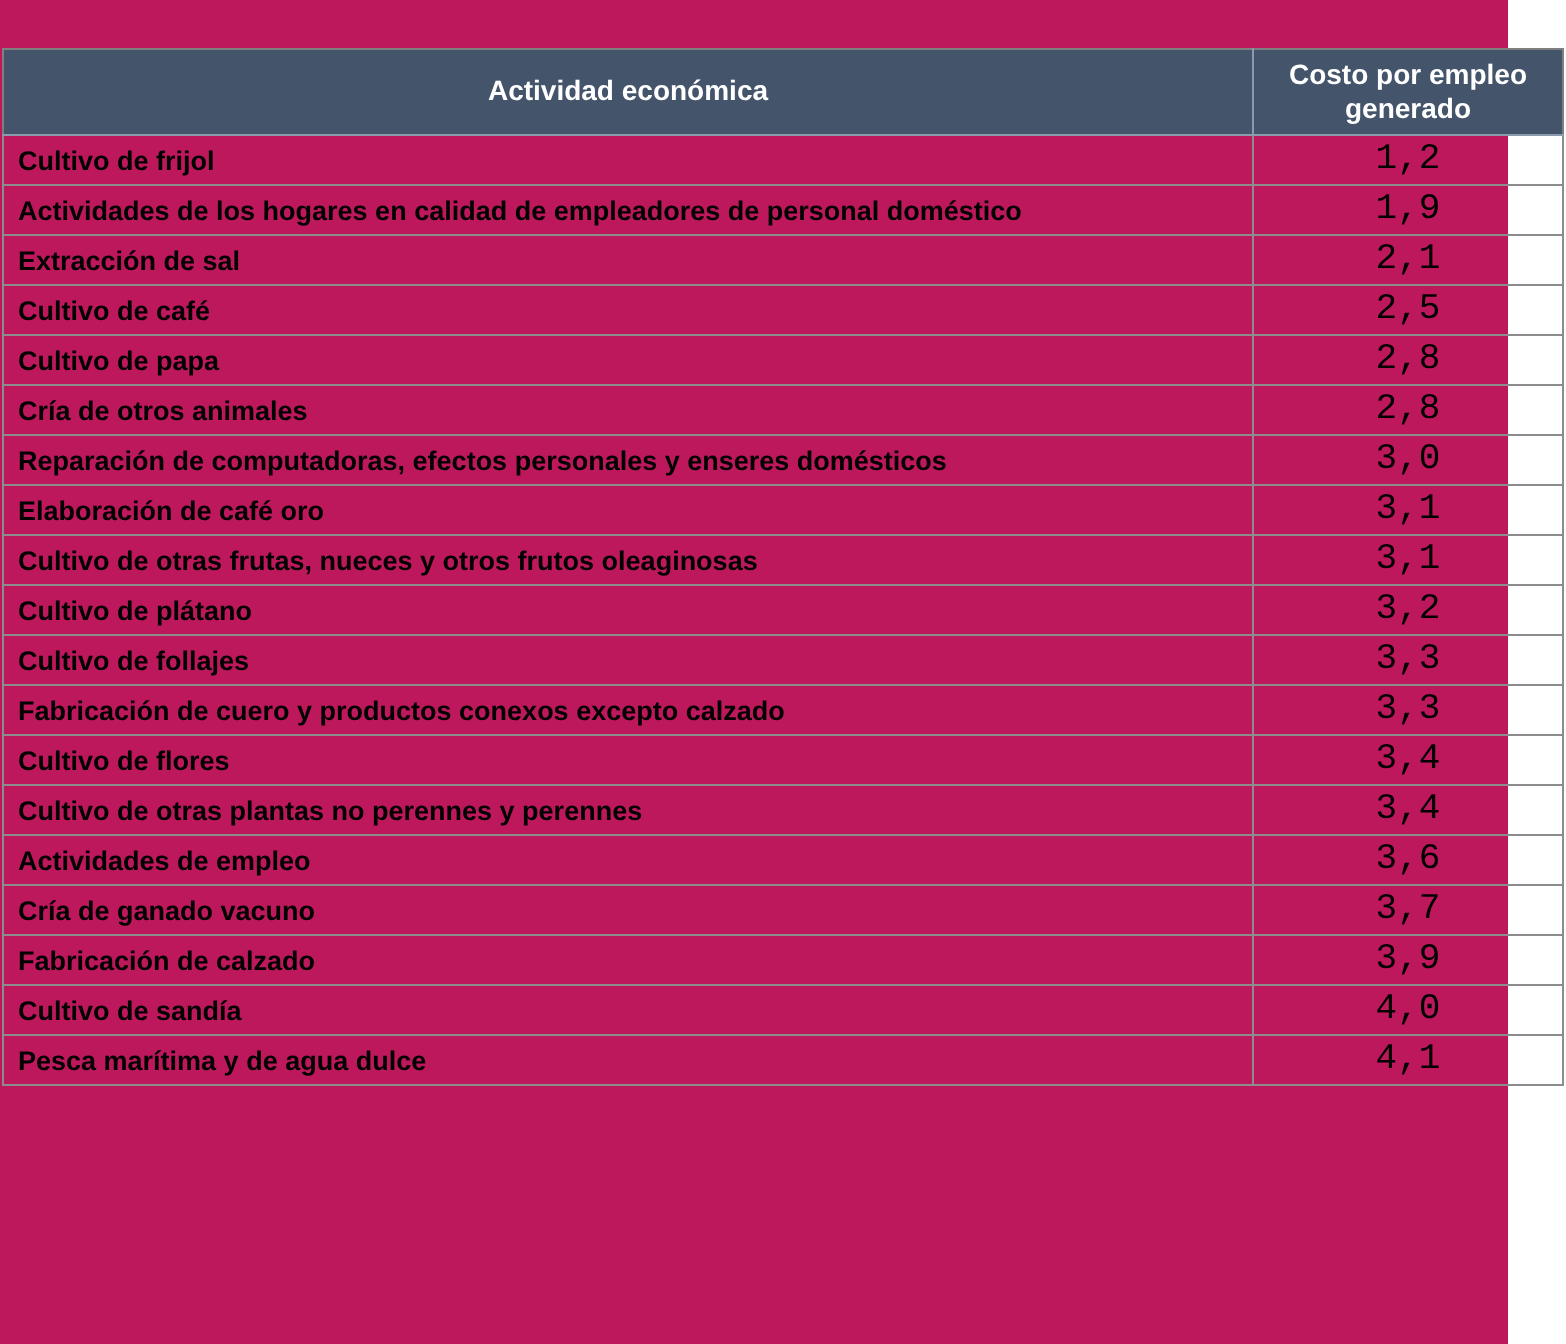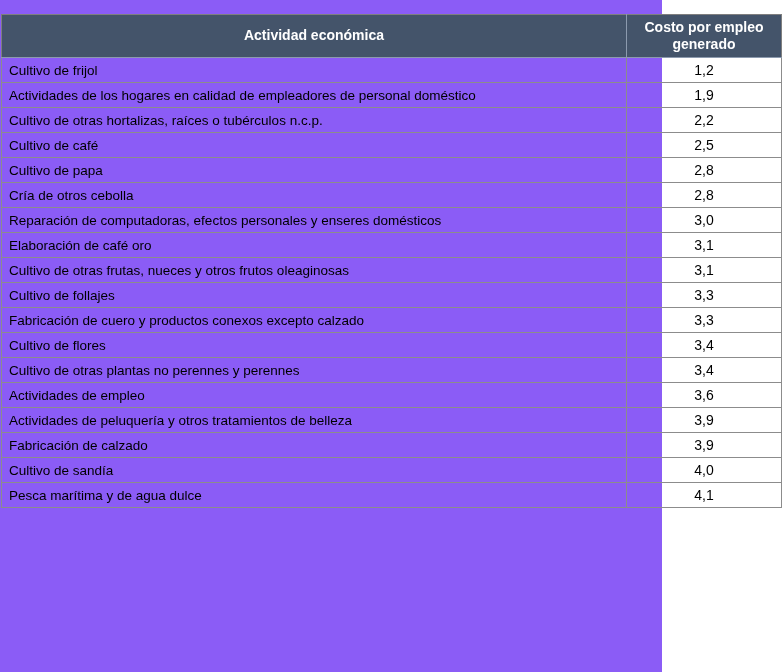--- a/index.html
+++ b/index.html
@@ -2,25 +2,25 @@
 <html><head>
 <meta charset="utf-8">
 <style>
   html, body {
     margin: 0;
     padding: 0;
     background: #ffffff;
     font-family: "Liberation Sans", sans-serif;
   }
   .page {
-    width: 662px;
+    width: 754px;
     height: 672px;
-    background: #8b5cf6;
+    background: #be185d;
     box-sizing: border-box;
-    padding-top: 14px;
+    padding-top: 24px;
   }
   table.cost-table {
     border-collapse: collapse;
     table-layout: fixed;
     width: 781px;
     margin-left: 1px;
     border: 1px solid #7f7f7f;
   }
   col.col-activity { width: 625px; }
   col.col-cost { width: 155px; }
@@ -42,28 +42,30 @@
   td.activity-cell {
     font-size: 13.5px;
     color: #000000;
     padding: 0 6px 0 7px;
     height: 22px;
     border: 1px solid #8c8c8c;
     text-align: left;
     vertical-align: middle;
     white-space: nowrap;
     overflow: hidden;
+    font-weight: bold;
   }
   td.cost-cell {
-    font-size: 14px;
+    font-size: 18px;
     color: #000000;
     height: 22px;
     border: 1px solid #8c8c8c;
     text-align: center;
     vertical-align: middle;
+    font-family: Liberation Mono, monospace;
   }
 </style>
 </head>
 <body>
 
 <div class="page">
   <table class="cost-table">
     <colgroup>
       <col class="col-activity">
       <col class="col-cost">
@@ -77,46 +79,50 @@
     <tbody>
         <tr>
     <td class="activity-cell">Cultivo de frijol</td>
     <td class="cost-cell">1,2</td>
   </tr>
         <tr>
     <td class="activity-cell">Actividades de los hogares en calidad de empleadores de personal doméstico</td>
     <td class="cost-cell">1,9</td>
   </tr>
         <tr>
-    <td class="activity-cell">Cultivo de otras hortalizas, raíces o tubérculos n.c.p.</td>
-    <td class="cost-cell">2,2</td>
+    <td class="activity-cell">Extracción de sal</td>
+    <td class="cost-cell">2,1</td>
   </tr>
         <tr>
     <td class="activity-cell">Cultivo de café</td>
     <td class="cost-cell">2,5</td>
   </tr>
         <tr>
     <td class="activity-cell">Cultivo de papa</td>
     <td class="cost-cell">2,8</td>
   </tr>
         <tr>
-    <td class="activity-cell">Cría de otros cebolla</td>
+    <td class="activity-cell">Cría de otros animales</td>
     <td class="cost-cell">2,8</td>
   </tr>
         <tr>
     <td class="activity-cell">Reparación de computadoras, efectos personales y enseres domésticos</td>
     <td class="cost-cell">3,0</td>
   </tr>
         <tr>
     <td class="activity-cell">Elaboración de café oro</td>
     <td class="cost-cell">3,1</td>
   </tr>
         <tr>
     <td class="activity-cell">Cultivo de otras frutas, nueces y otros frutos oleaginosas</td>
     <td class="cost-cell">3,1</td>
+  </tr>
+        <tr>
+    <td class="activity-cell">Cultivo de plátano</td>
+    <td class="cost-cell">3,2</td>
   </tr>
         <tr>
     <td class="activity-cell">Cultivo de follajes</td>
     <td class="cost-cell">3,3</td>
   </tr>
         <tr>
     <td class="activity-cell">Fabricación de cuero y productos conexos excepto calzado</td>
     <td class="cost-cell">3,3</td>
   </tr>
         <tr>
@@ -125,22 +131,22 @@
   </tr>
         <tr>
     <td class="activity-cell">Cultivo de otras plantas no perennes y perennes</td>
     <td class="cost-cell">3,4</td>
   </tr>
         <tr>
     <td class="activity-cell">Actividades de empleo</td>
     <td class="cost-cell">3,6</td>
   </tr>
         <tr>
-    <td class="activity-cell">Actividades de peluquería y otros tratamientos de belleza</td>
-    <td class="cost-cell">3,9</td>
+    <td class="activity-cell">Cría de ganado vacuno</td>
+    <td class="cost-cell">3,7</td>
   </tr>
         <tr>
     <td class="activity-cell">Fabricación de calzado</td>
     <td class="cost-cell">3,9</td>
   </tr>
         <tr>
     <td class="activity-cell">Cultivo de sandía</td>
     <td class="cost-cell">4,0</td>
   </tr>
         <tr>

